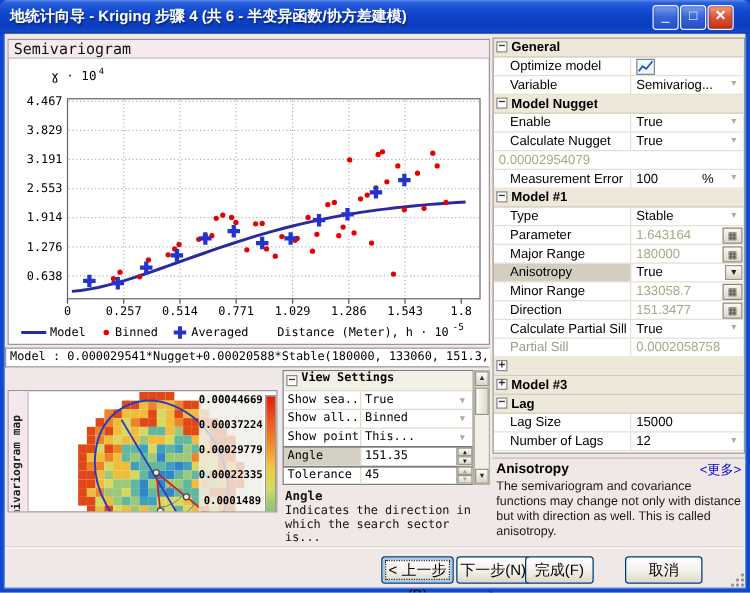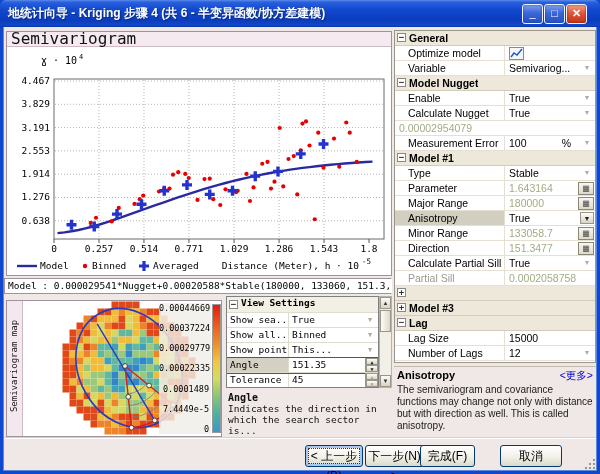--- a/index.html
+++ b/index.html
@@ -12,30 +12,30 @@
     border-radius:6px 6px 0 0;display:flex;align-items:center;}
   .title-text{color:#fff;font-weight:bold;font-size:12px;padding-left:8px;
     text-shadow:1px 1px 1px #0a2a7a;white-space:nowrap;overflow:hidden;width:505px;}
   .winbtn{position:absolute;top:4px;width:21px;height:20px;border-radius:3px;
     border:1px solid #f0f4ff;color:#fff;font-size:11px;line-height:17px;text-align:center;
     background:linear-gradient(180deg,#7da1ef,#3a66d8 45%,#2450c4);box-shadow:inset 0 0 2px #1a3a9a;}
   .winbtn.close{background:linear-gradient(180deg,#f0a284,#e0563a 45%,#c03418);box-shadow:inset 0 0 2px #7a1400;font-weight:bold;}
   
   .panel{position:absolute;border:1px solid #9e939b;background:#fff;}
   .panel-header{height:15px;background:#f5eaef;border-bottom:1px solid #cbbac3;
-    font-family:"DejaVu Sans Mono",monospace;font-size:16px;line-height:14px;padding-left:4px;color:#111;}
+    font-family:"DejaVu Sans Mono",monospace;font-size:12px;line-height:14px;padding-left:4px;color:#111;}
   
   #chart-panel{left:6px;top:31px;width:386px;height:245px;}
   #chart-svg{position:absolute;left:0;top:16px;}
   
   #formula-bar{position:absolute;left:4px;top:278px;width:388px;height:16px;background:#fff;
     border:1px solid #9e939b;border-right-color:#fff;font-family:"DejaVu Sans Mono",monospace;
     font-size:9.5px;line-height:14px;padding-left:3px;white-space:nowrap;overflow:hidden;color:#000;}
   
-  #map-panel{left:6px;top:300px;width:216px;height:137px;overflow:hidden;}
+  #map-panel{left:6px;top:312px;width:216px;height:98px;overflow:hidden;font-weight:bold;}
   .v-label{position:absolute;left:0;top:0;width:16px;height:135px;background:#f5e7ee;border-right:1px solid #cbbac3;}
   .v-label span{position:absolute;left:-58px;top:60px;display:block;width:130px;transform:rotate(-90deg);
     font-family:"DejaVu Sans Mono",monospace;font-size:9px;color:#222;text-align:center;}
   #map-svg{position:absolute;left:16px;top:0;}
   .map-legend{position:absolute;left:152px;top:2px;width:52px;height:131px;
     background:rgba(240,238,230,0.82);display:flex;flex-direction:column;justify-content:space-between;}
   .map-legend div{font-family:"DejaVu Sans Mono",monospace;font-size:8.5px;color:#000;text-align:right;padding-right:2px;}
   .colorbar{position:absolute;left:205px;top:3px;width:9px;height:129px;border:1px solid #999;
     background:linear-gradient(180deg,#e01c10 0%,#ee5a1e 16%,#f08c28 30%,#f0c840 45%,#d4dc5e 58%,#8cc870 71%,#50b49c 84%,#3898c8 100%);}
   

